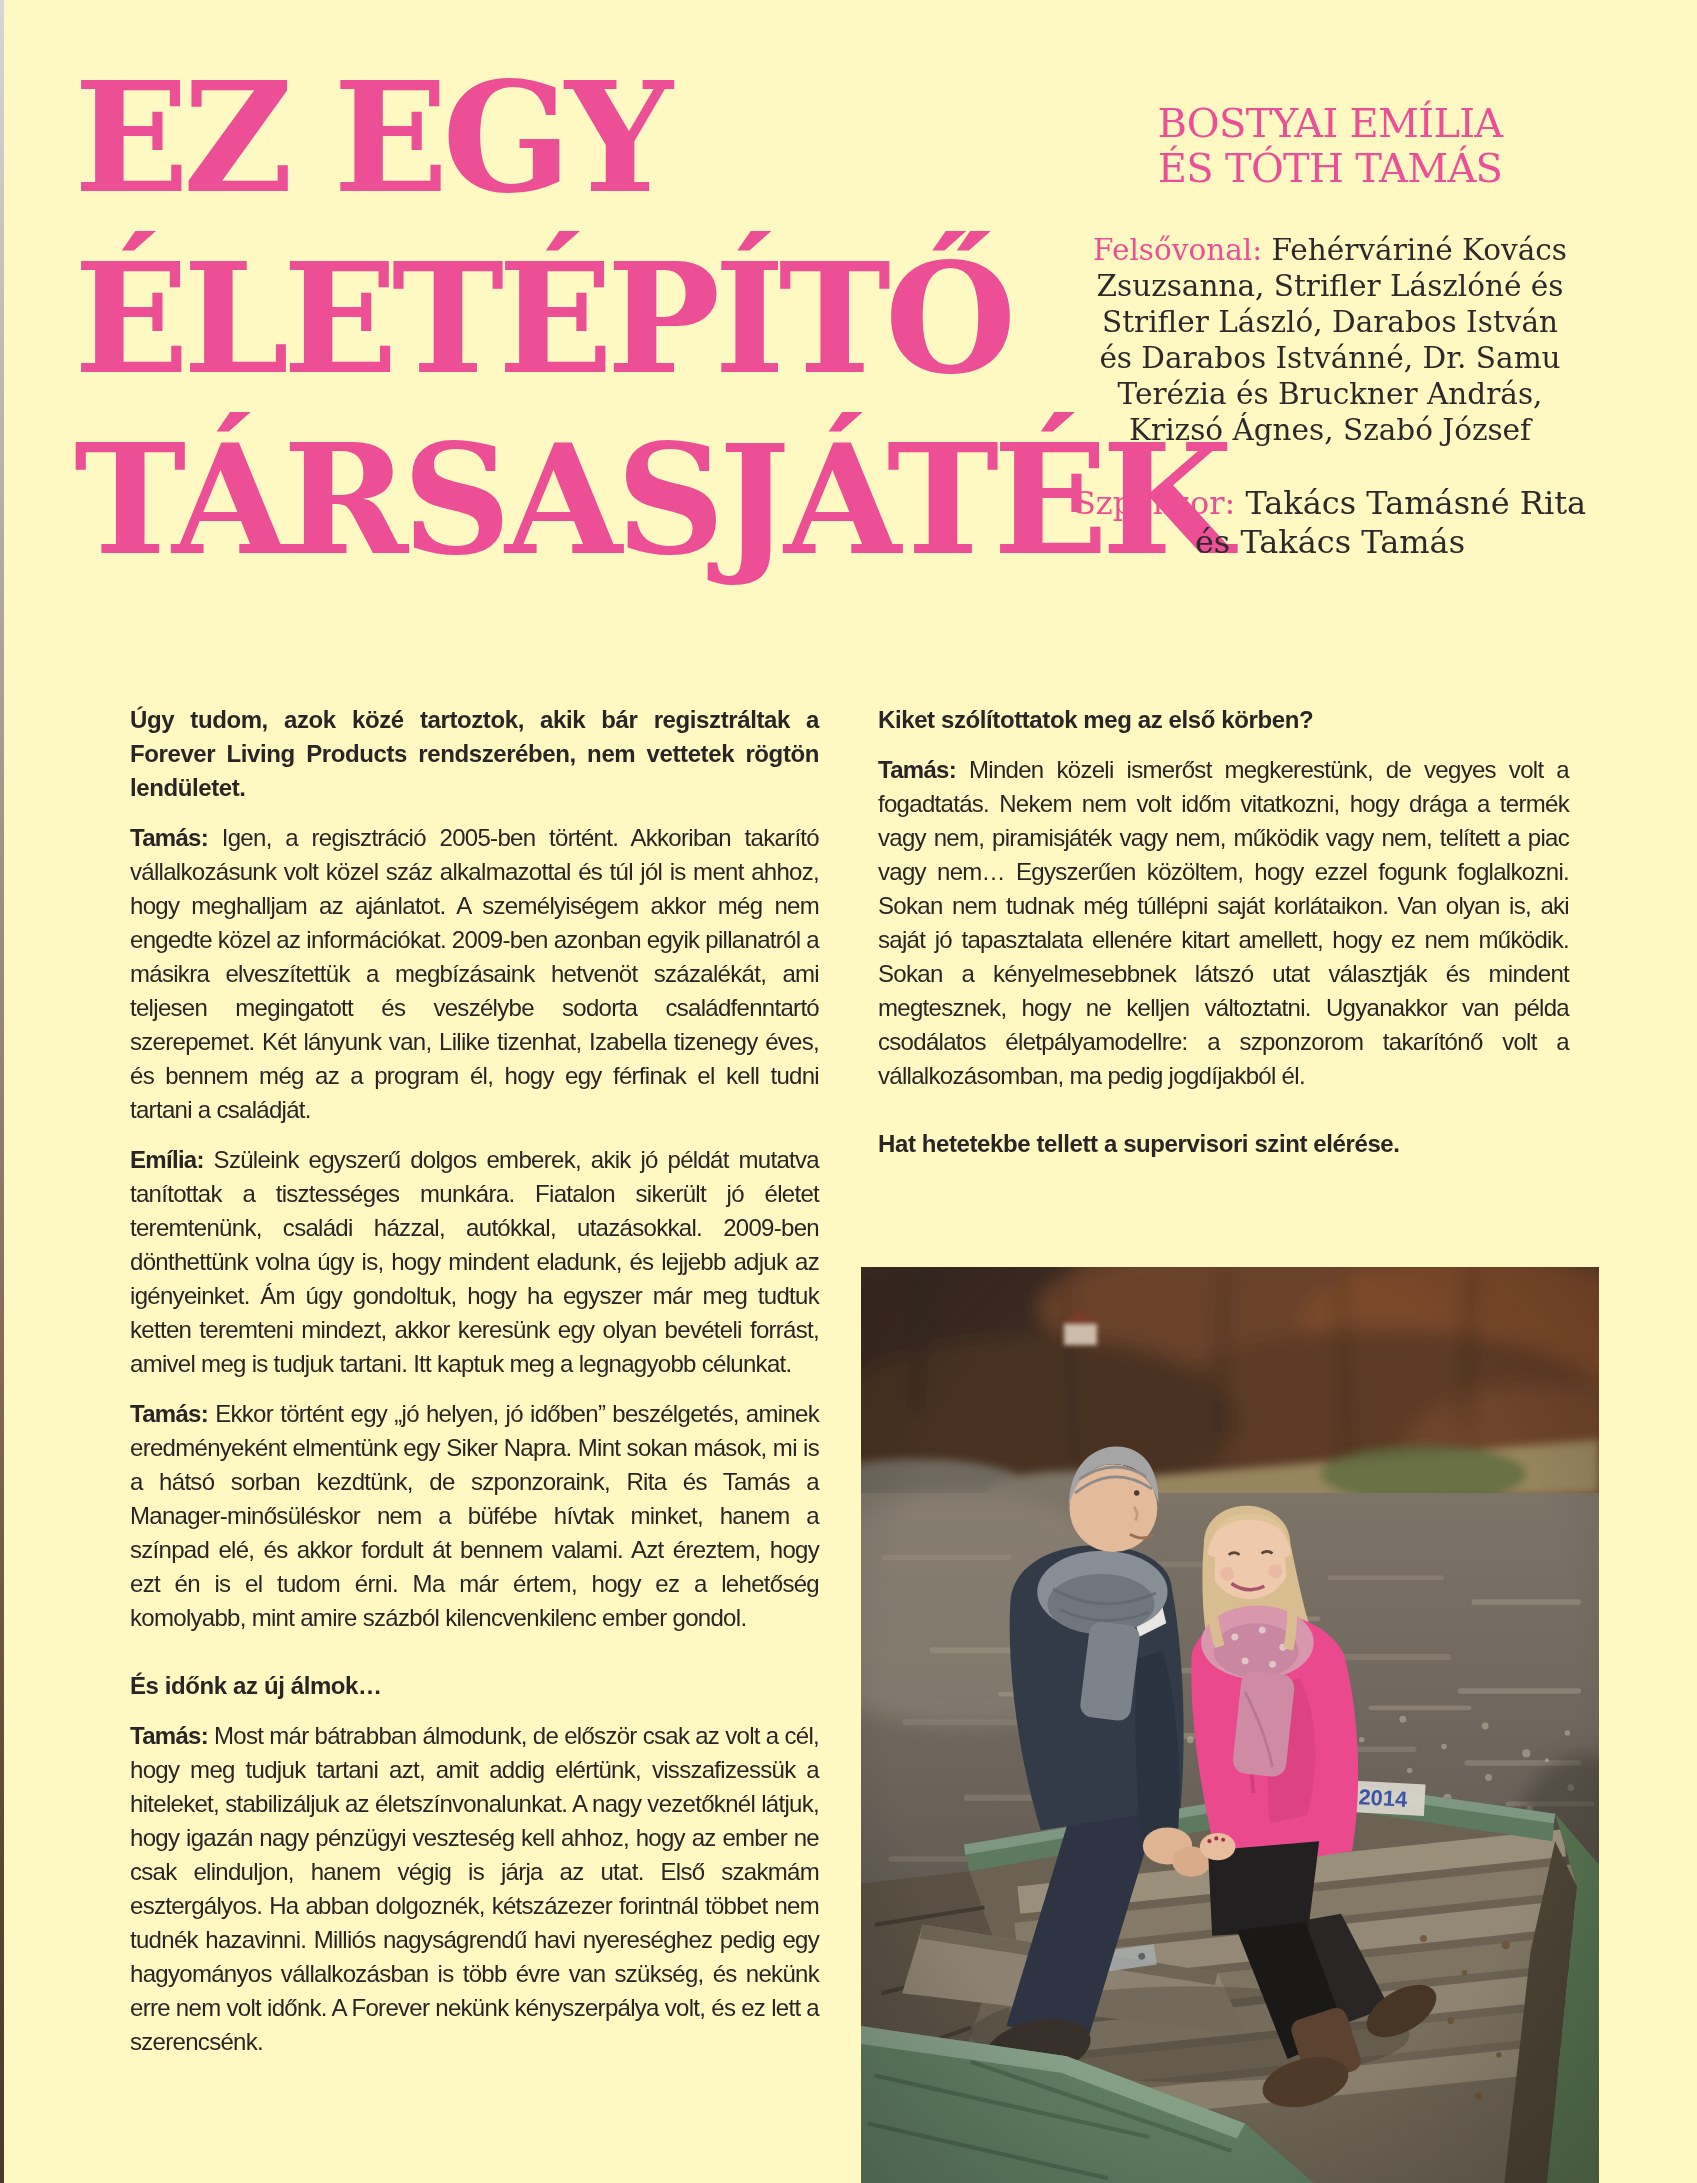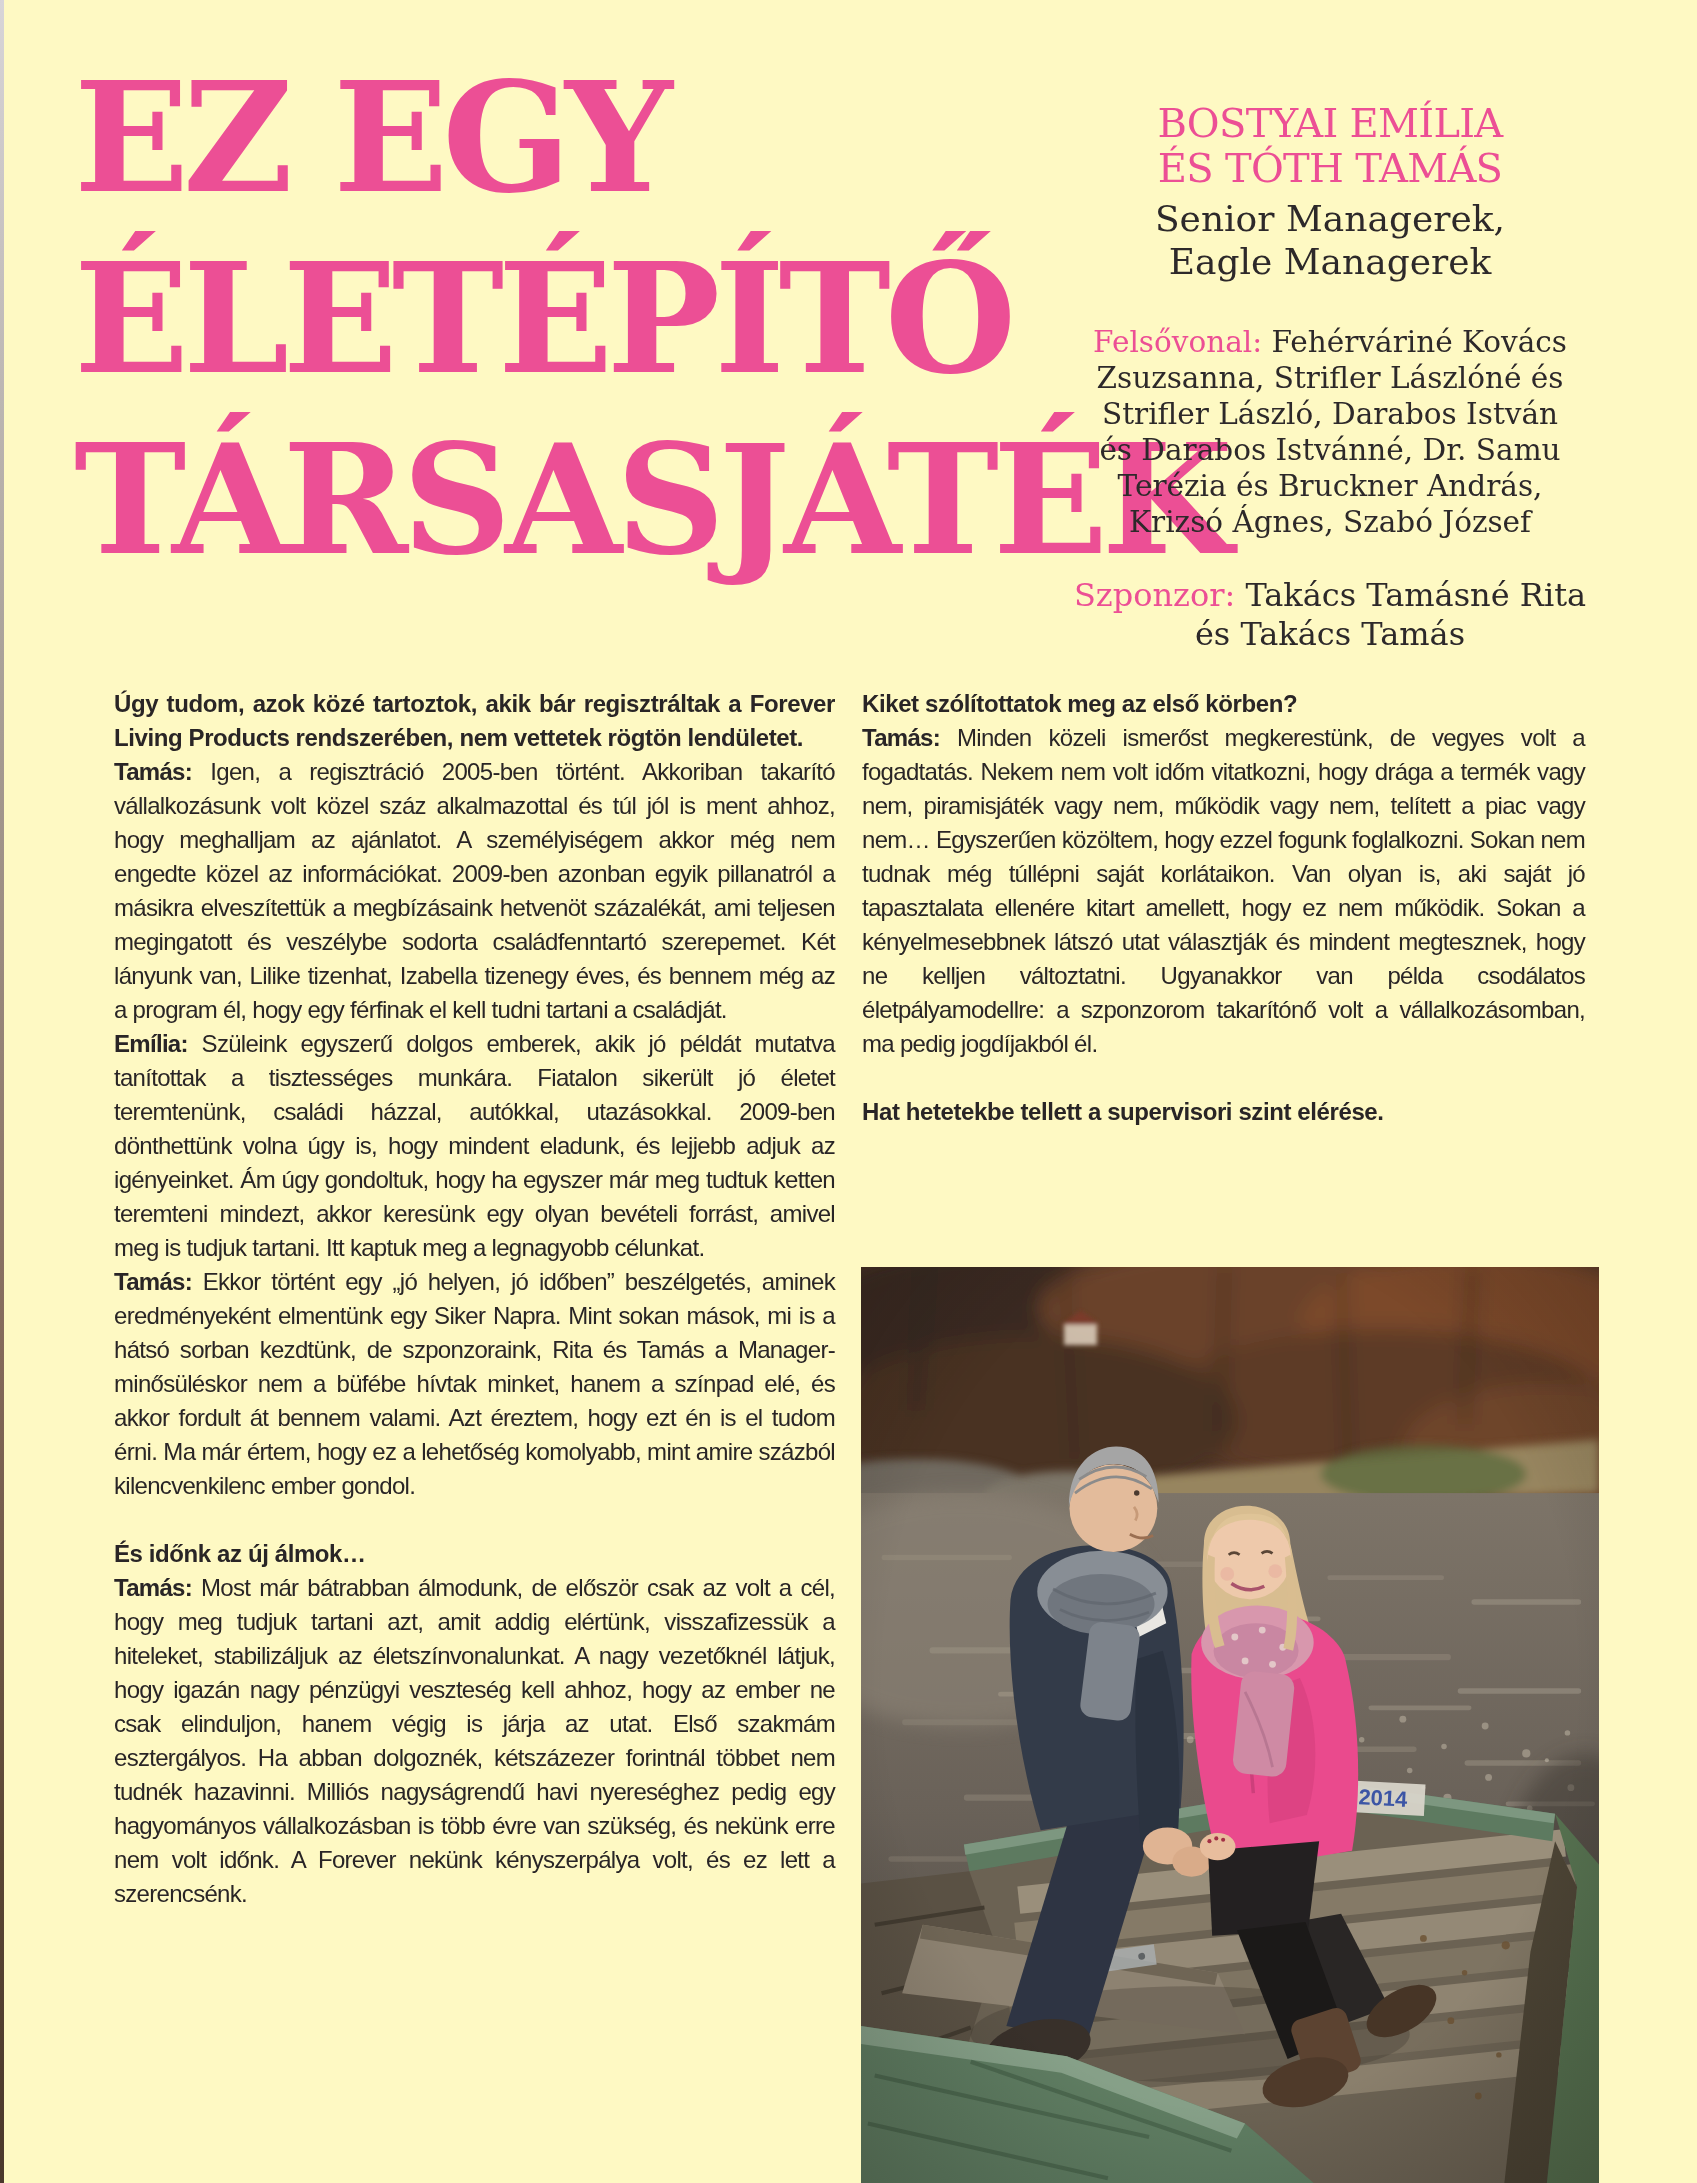--- a/index.html
+++ b/index.html
@@ -19,21 +19,21 @@
   .byline .names{font-size:40px;line-height:45px;letter-spacing:-0.7px;color:#ec4f95;}
   .byline .ranks{font-size:36px;line-height:43px;margin-top:5.5px;}
   .byline .group{margin-top:36px;font-size:32px;line-height:39px;}
   .byline .group.upline{margin-top:41px;font-size:29.5px;line-height:36px;}
   .byline .label{color:#ec4f95;}
   
   .col{position:absolute;top:687px;width:721px;font-size:24px;line-height:34px;
        letter-spacing:-0.7px;color:#292526;text-align:justify;}
   .col.left{left:114px;}
   .col.right{left:862px;width:723px;}
-  .block{margin:0;}
+  .block{margin:16px;}
   .block.q{font-weight:700;letter-spacing:-0.4px;}
   .block.gap{margin-top:34px;}
   .lead{font-weight:700;}
   
   .photo{position:absolute;left:861px;top:1267px;width:738px;height:916px;margin:0;}
   .photo svg{display:block;width:100%;height:100%;}
 </style>
 </head>
 <body>
 
@@ -42,22 +42,20 @@
 
   <h1 class="headline">
     <div>EZ EGY</div>
     <div>ÉLETÉPÍTŐ</div>
     <div>TÁRSASJÁTÉK</div>
   </h1>
 
   <aside class="byline">
     <div class="names pre">BOSTYAI EMÍLIA
 ÉS TÓTH TAMÁS</div>
-    <div class="ranks pre">Senior Managerek,
-Eagle Managerek</div>
     <div class="group upline">
       <span class="label">Felsővonal:</span>
       <span class="pre">Fehérváriné Kovács
 Zsuzsanna, Strifler Lászlóné és
 Strifler László, Darabos István
 és Darabos Istvánné, Dr. Samu
 Terézia és Bruckner András,
 Krizsó Ágnes, Szabó József</span>
     </div>
     <div class="group sponsor">

